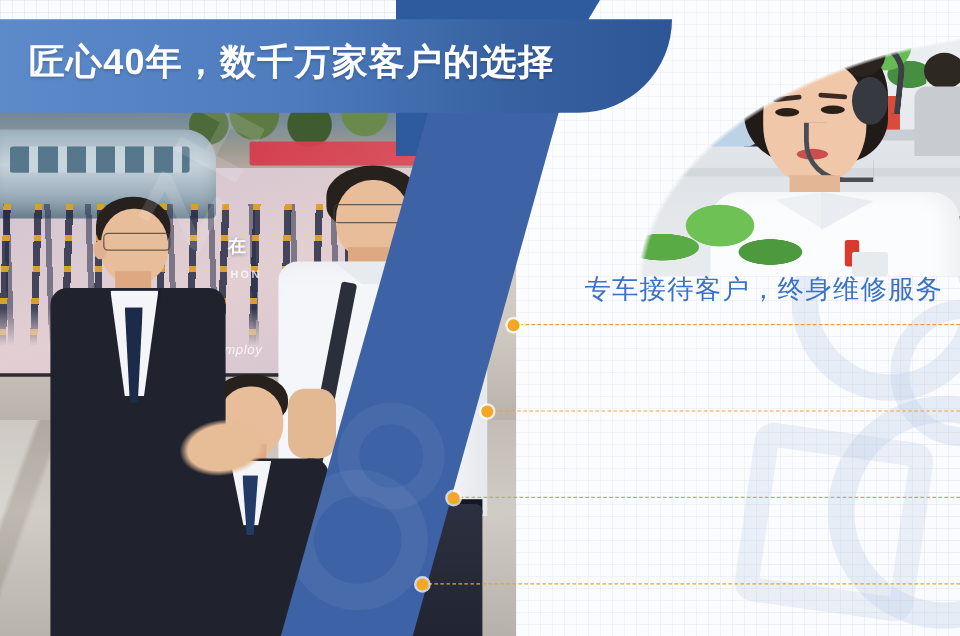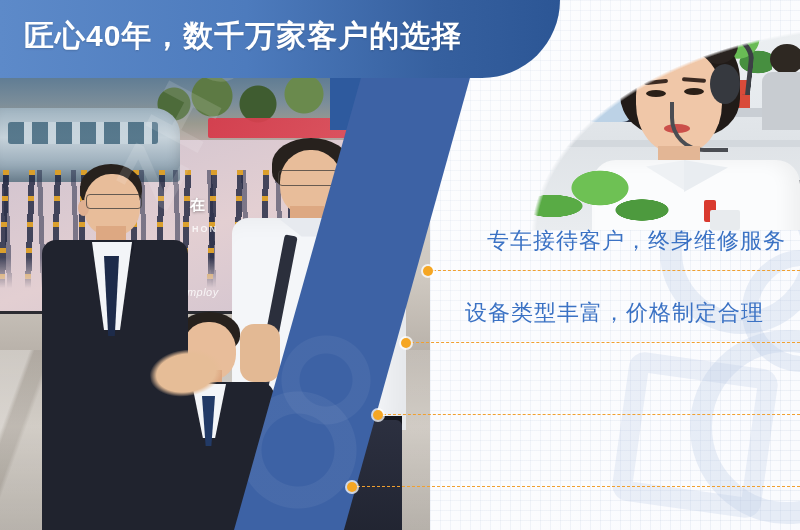--- a/index.html
+++ b/index.html
@@ -252,21 +252,21 @@
       radial-gradient(circle at 176px 400px,transparent 0 26px,rgba(255,255,255,.05) 27px 44px,transparent 45px);
   }
   .band-top{
     position:absolute;left:330px;top:0;width:260px;height:130px;
     background:#2e5a9e;
     clip-path:polygon(0 0,170px 0,92px 130px,0 130px);
   }
 
   
   .header-bar{
-    position:absolute;left:0;top:0;width:560px;height:78px;
+    position:absolute;left:0;top:16px;width:560px;height:78px;
     background:linear-gradient(90deg,#5d8ac9 0%,#4d7bbd 44%,#36609f 78%,#2c5695 100%);
     border-radius:0 0 90px 0;
   }
   .header-title{
     position:absolute;left:24px;top:16px;
     color:#ffffff;font-size:30px;font-weight:700;letter-spacing:1px;
     text-shadow:0 1px 2px rgba(0,0,0,.16);
     white-space:nowrap;
   }
 
@@ -435,23 +435,20 @@
 
   <div class="features">
 
     <div class="feature-row r1">
       <div class="feature-text">专车接待客户，终身维修服务</div>
     </div>
     <div class="divider d1">
       <span class="dot"></span>
     </div>
 
-    <div class="feature-row r2">
-      <div class="feature-text">设备类型丰富，价格制定合理</div>
-    </div>
     <div class="divider d2">
       <span class="dot"></span>
     </div>
 
     <div class="divider d3">
       <span class="dot"></span>
     </div>
 
     <div class="divider d4">
       <span class="dot"></span>

